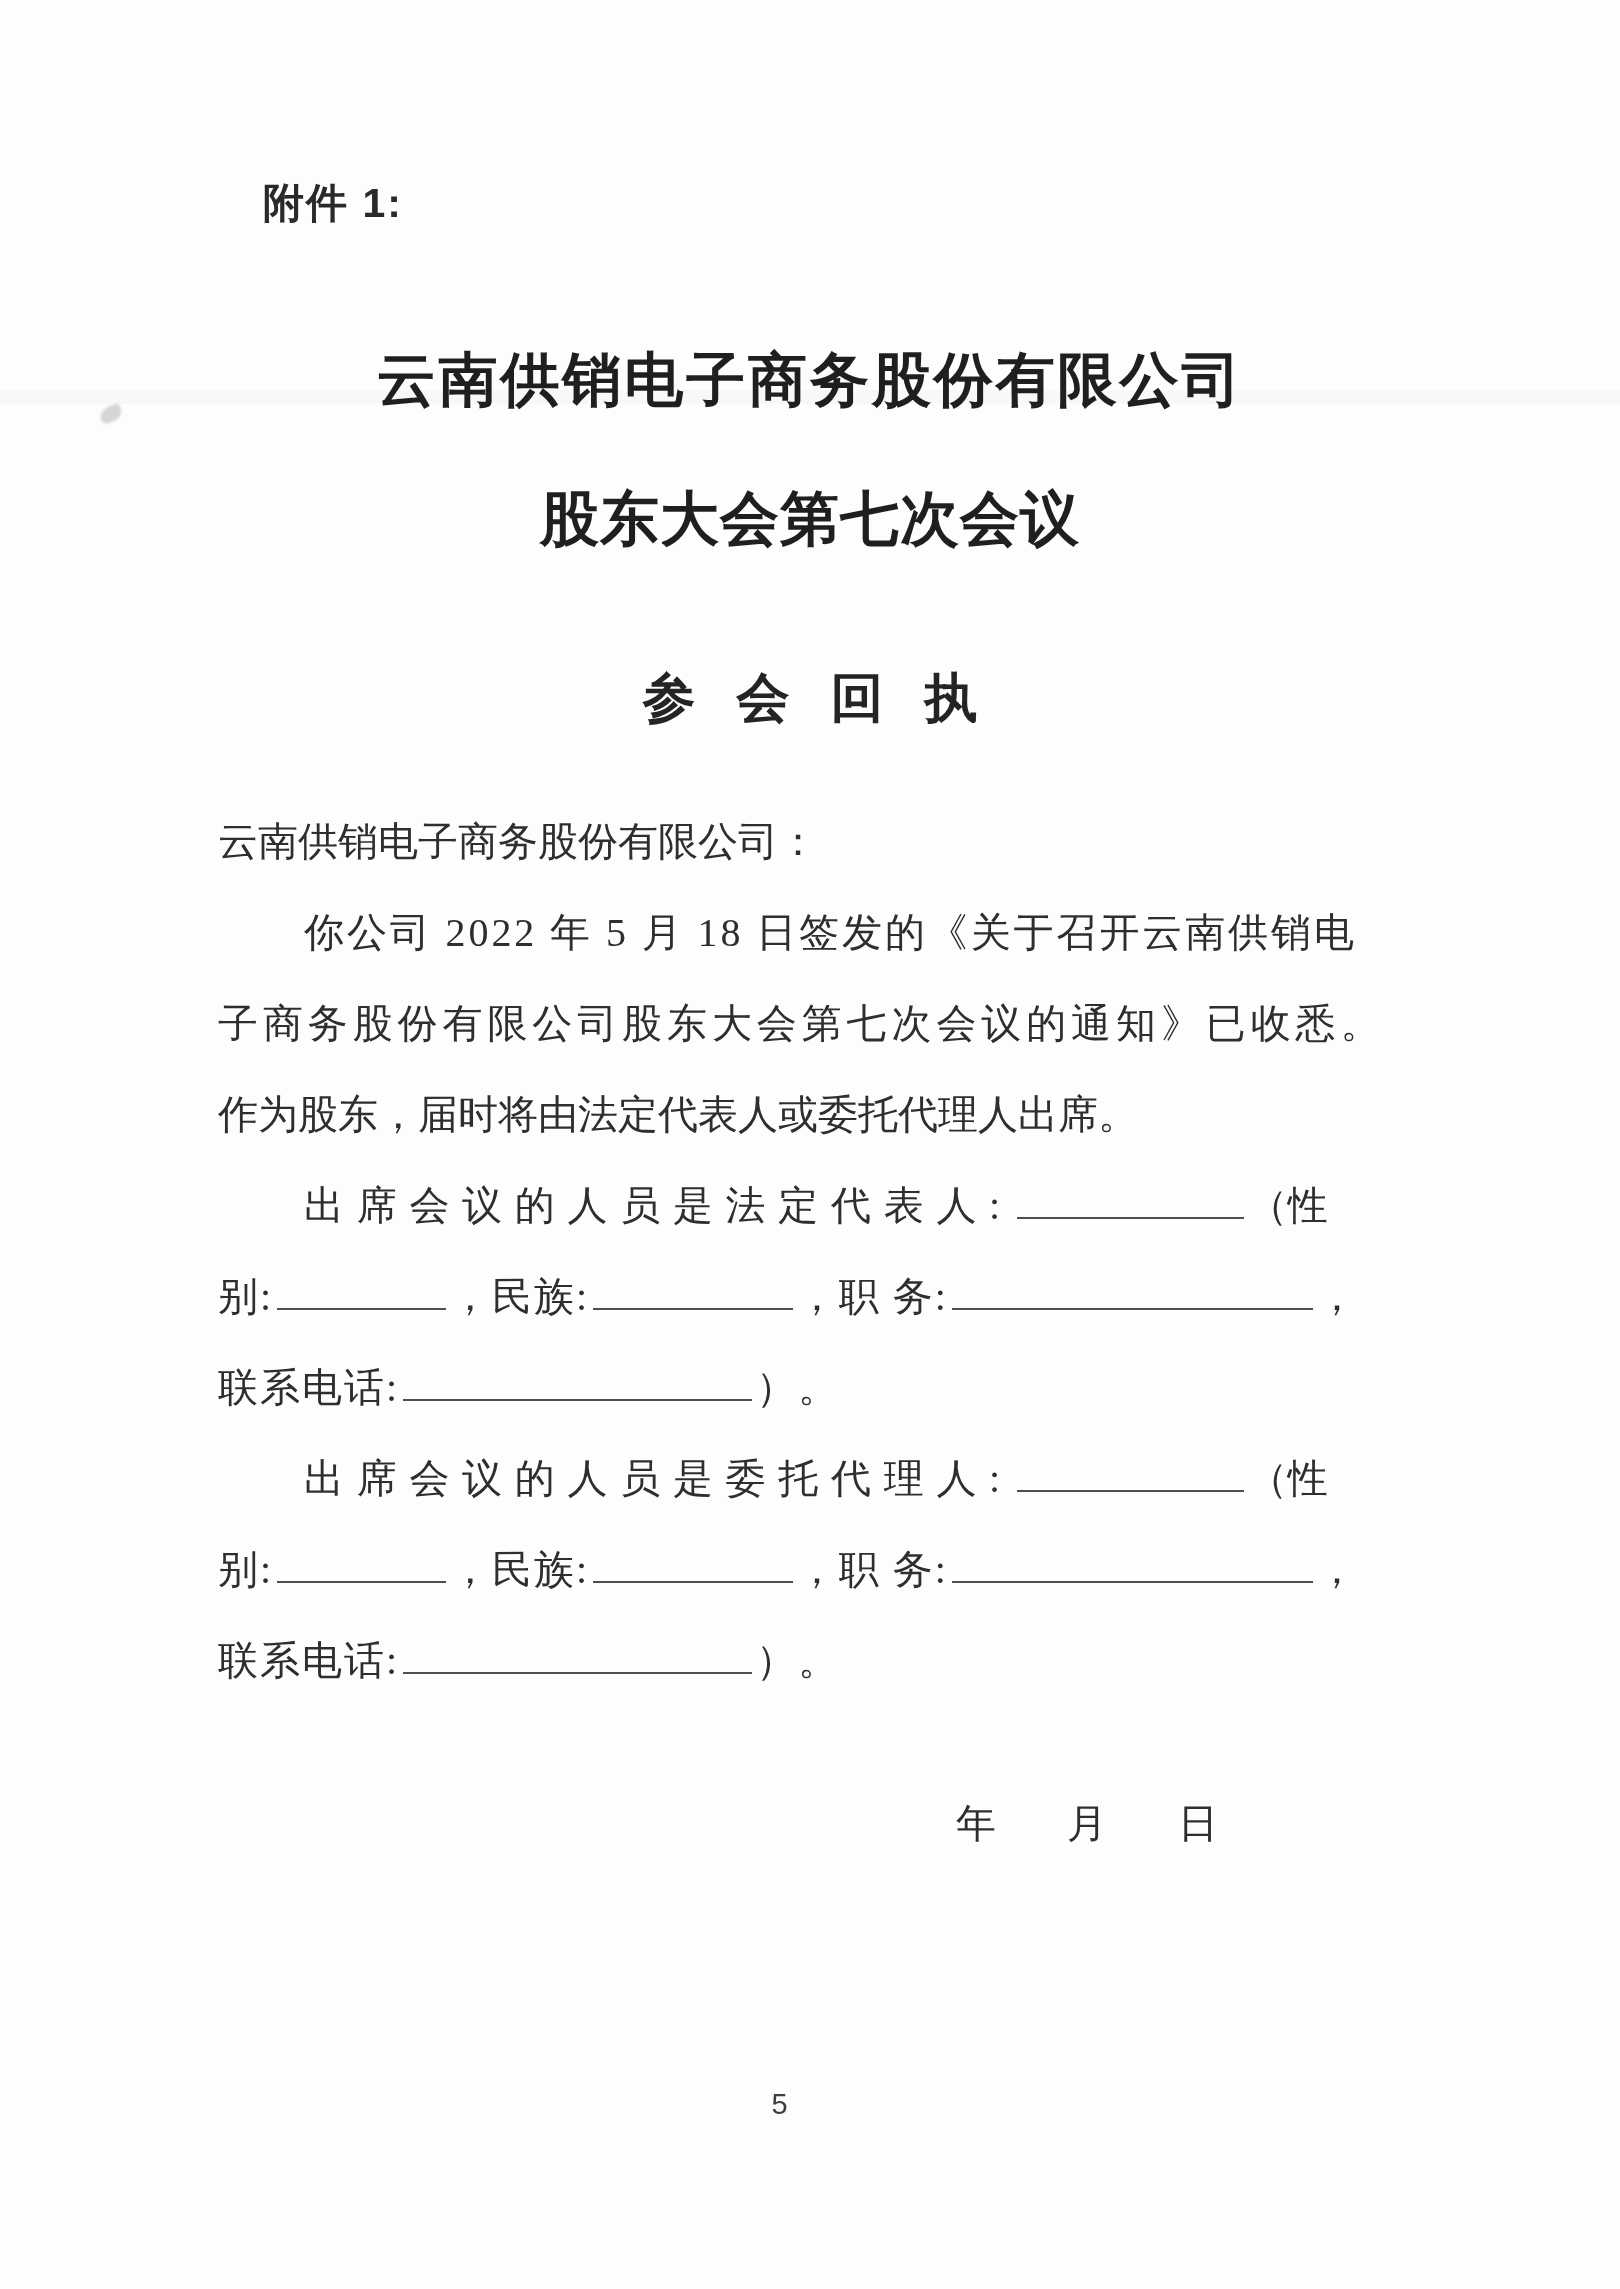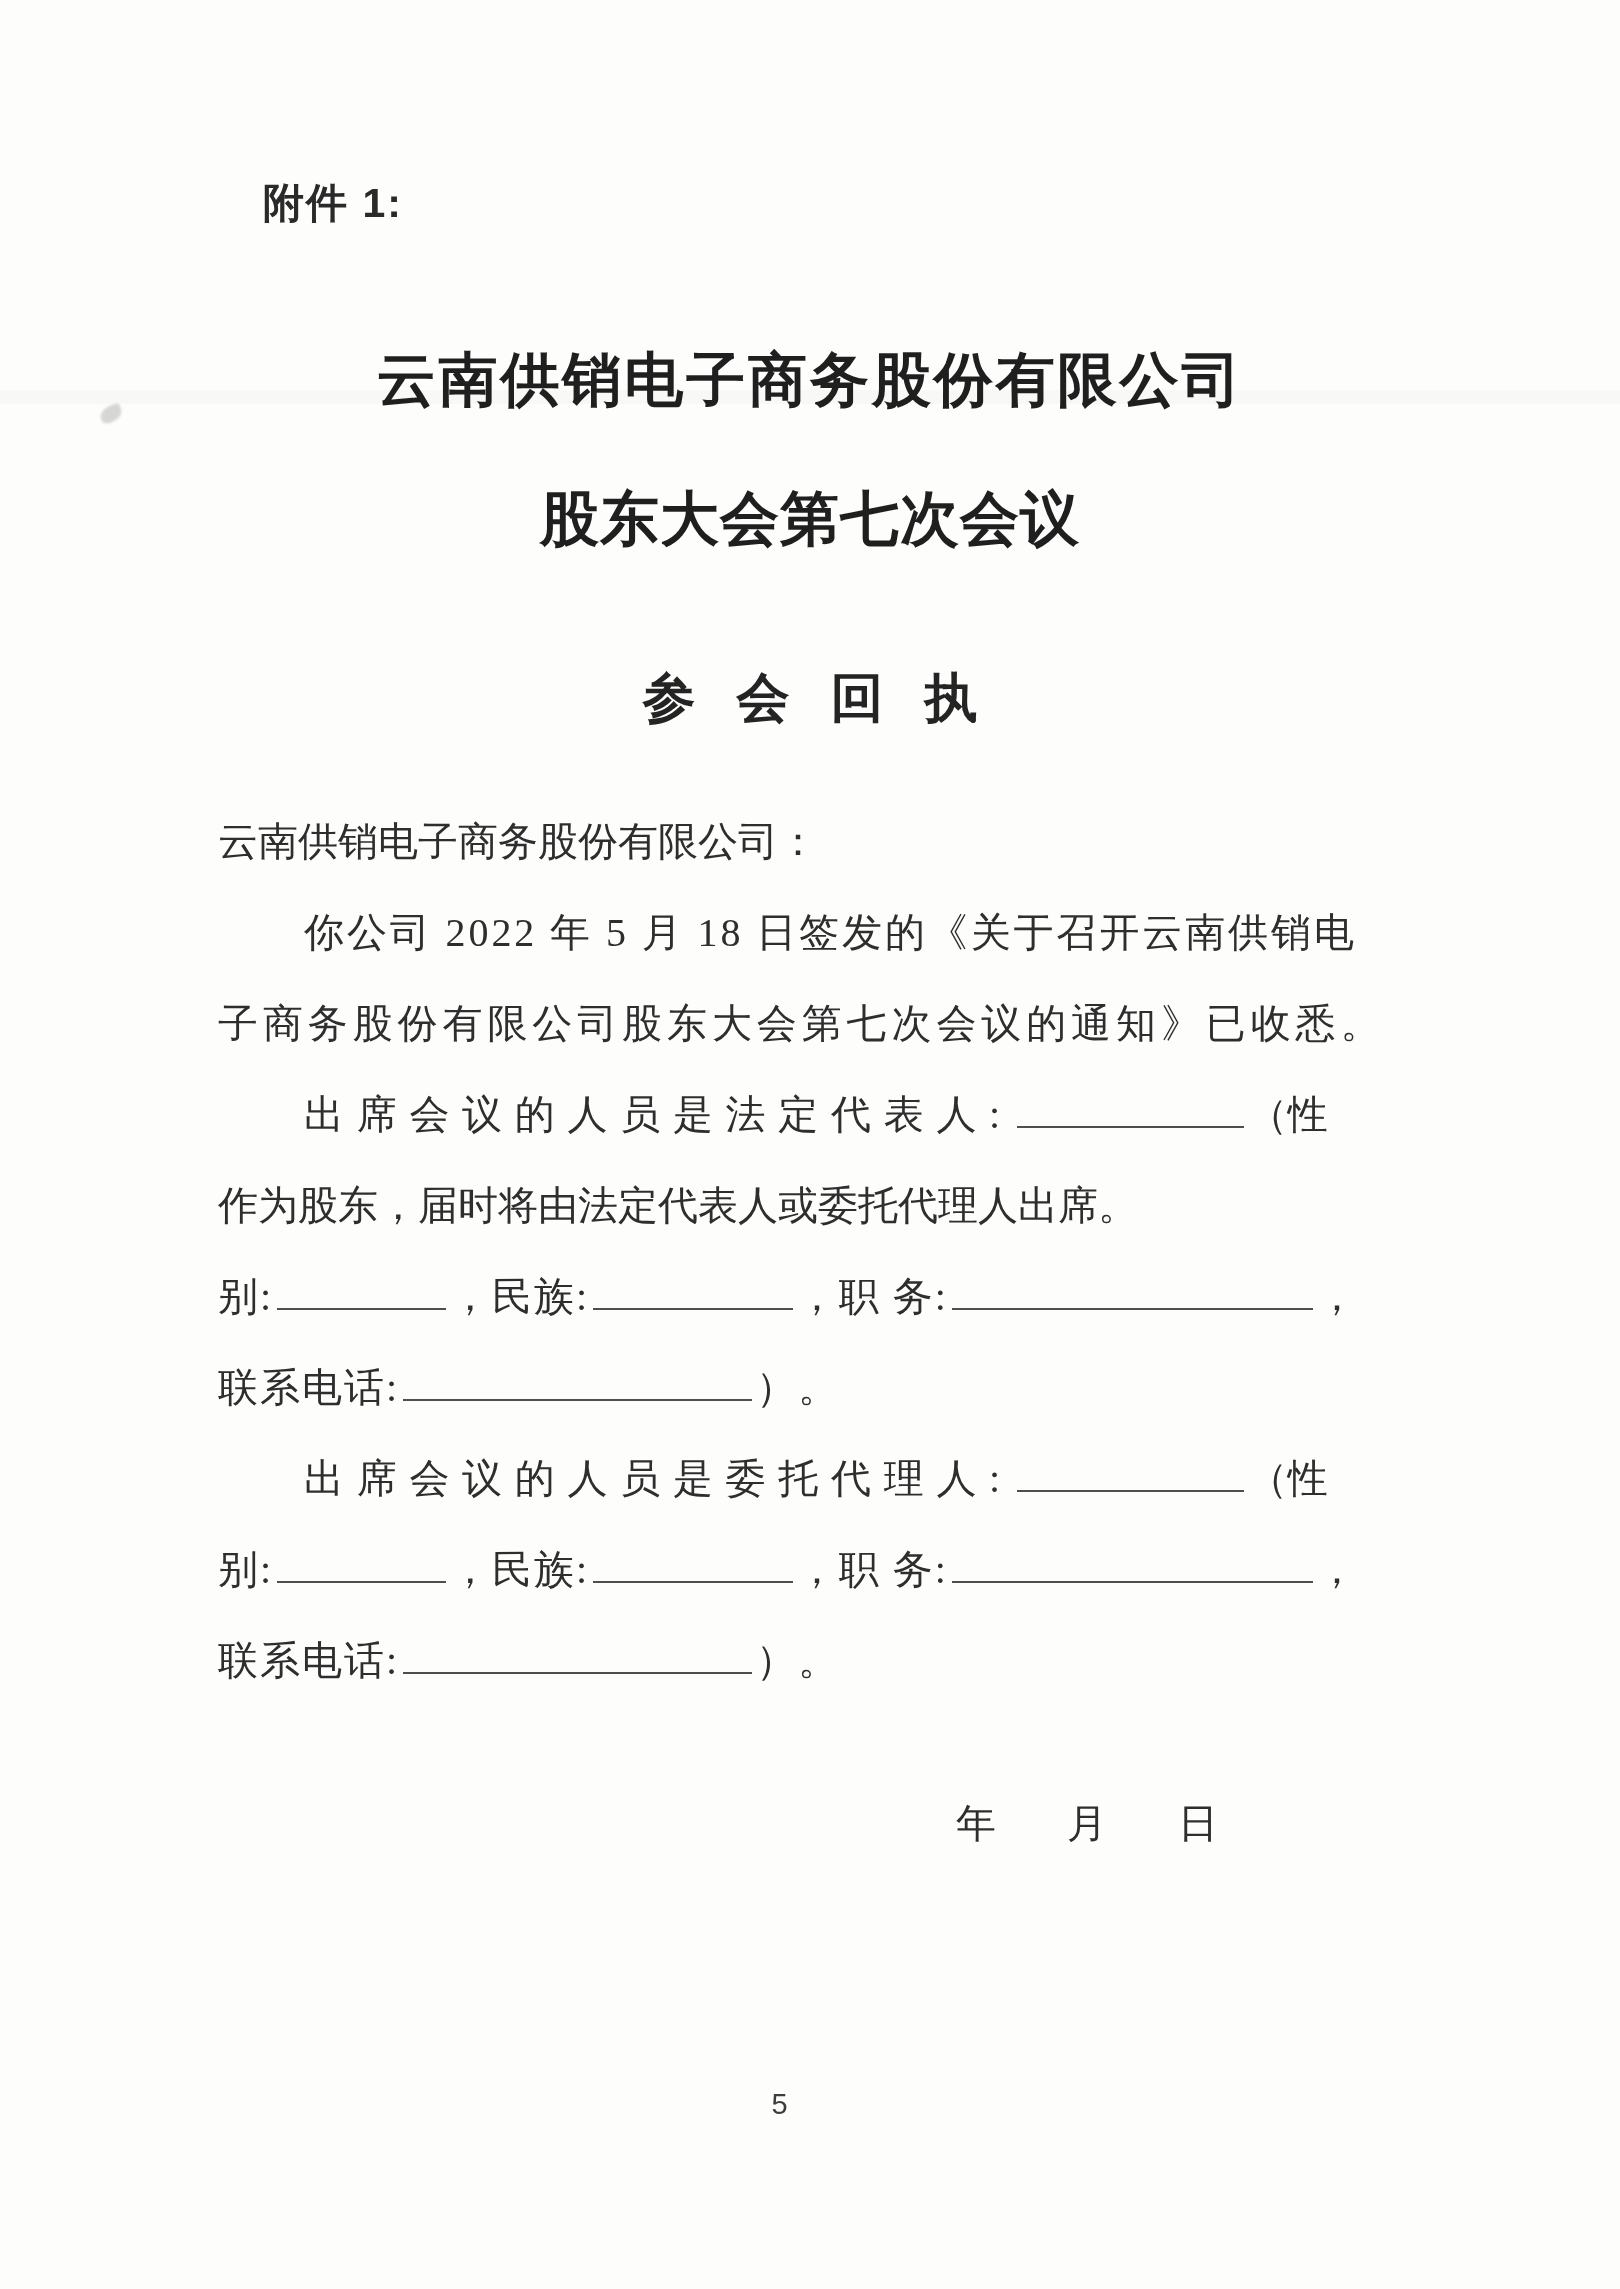--- a/index.html
+++ b/index.html
@@ -84,23 +84,23 @@
   <h1 class="title t1">云南供销电子商务股份有限公司</h1>
 
   <h2 class="subtitle">参会回执</h2>
 
   <div class="body">
 
     <div class="line">云南供销电子商务股份有限公司：</div>
 
     <div class="line indent ls3">你公司 2022 年 5 月 18 日签发的《关于召开云南供销电</div>
     <div class="line ls5">子商务股份有限公司股东大会第七次会议的通知》已收悉。</div>
+    <div class="line">作为股东，届时将由法定代表人或委托代理人出席。</div>
+
     <div class="line indent"><span class="ls13">出席会议的人员是法定代表人:</span><span class="blank bl-name"></span><span>（性</span></div>
-
-    <div class="line">作为股东，届时将由法定代表人或委托代理人出席。</div>
 
     <div class="line ls2"><span>别:</span><span class="blank bl-gender"></span><span>，民族:</span><span class="blank bl-ethnic"></span><span>，职 务:</span><span class="blank bl-duty"></span><span>，</span></div>
 
     <div class="line ls2"><span>联系电话:</span><span class="blank bl-phone"></span><span>）。</span></div>
 
     <div class="line indent"><span class="ls13">出席会议的人员是委托代理人:</span><span class="blank bl-name"></span><span>（性</span></div>
 
     <div class="line ls2"><span>别:</span><span class="blank bl-gender"></span><span>，民族:</span><span class="blank bl-ethnic"></span><span>，职 务:</span><span class="blank bl-duty"></span><span>，</span></div>
 
     <div class="line ls2"><span>联系电话:</span><span class="blank bl-phone"></span><span>）。</span></div>

